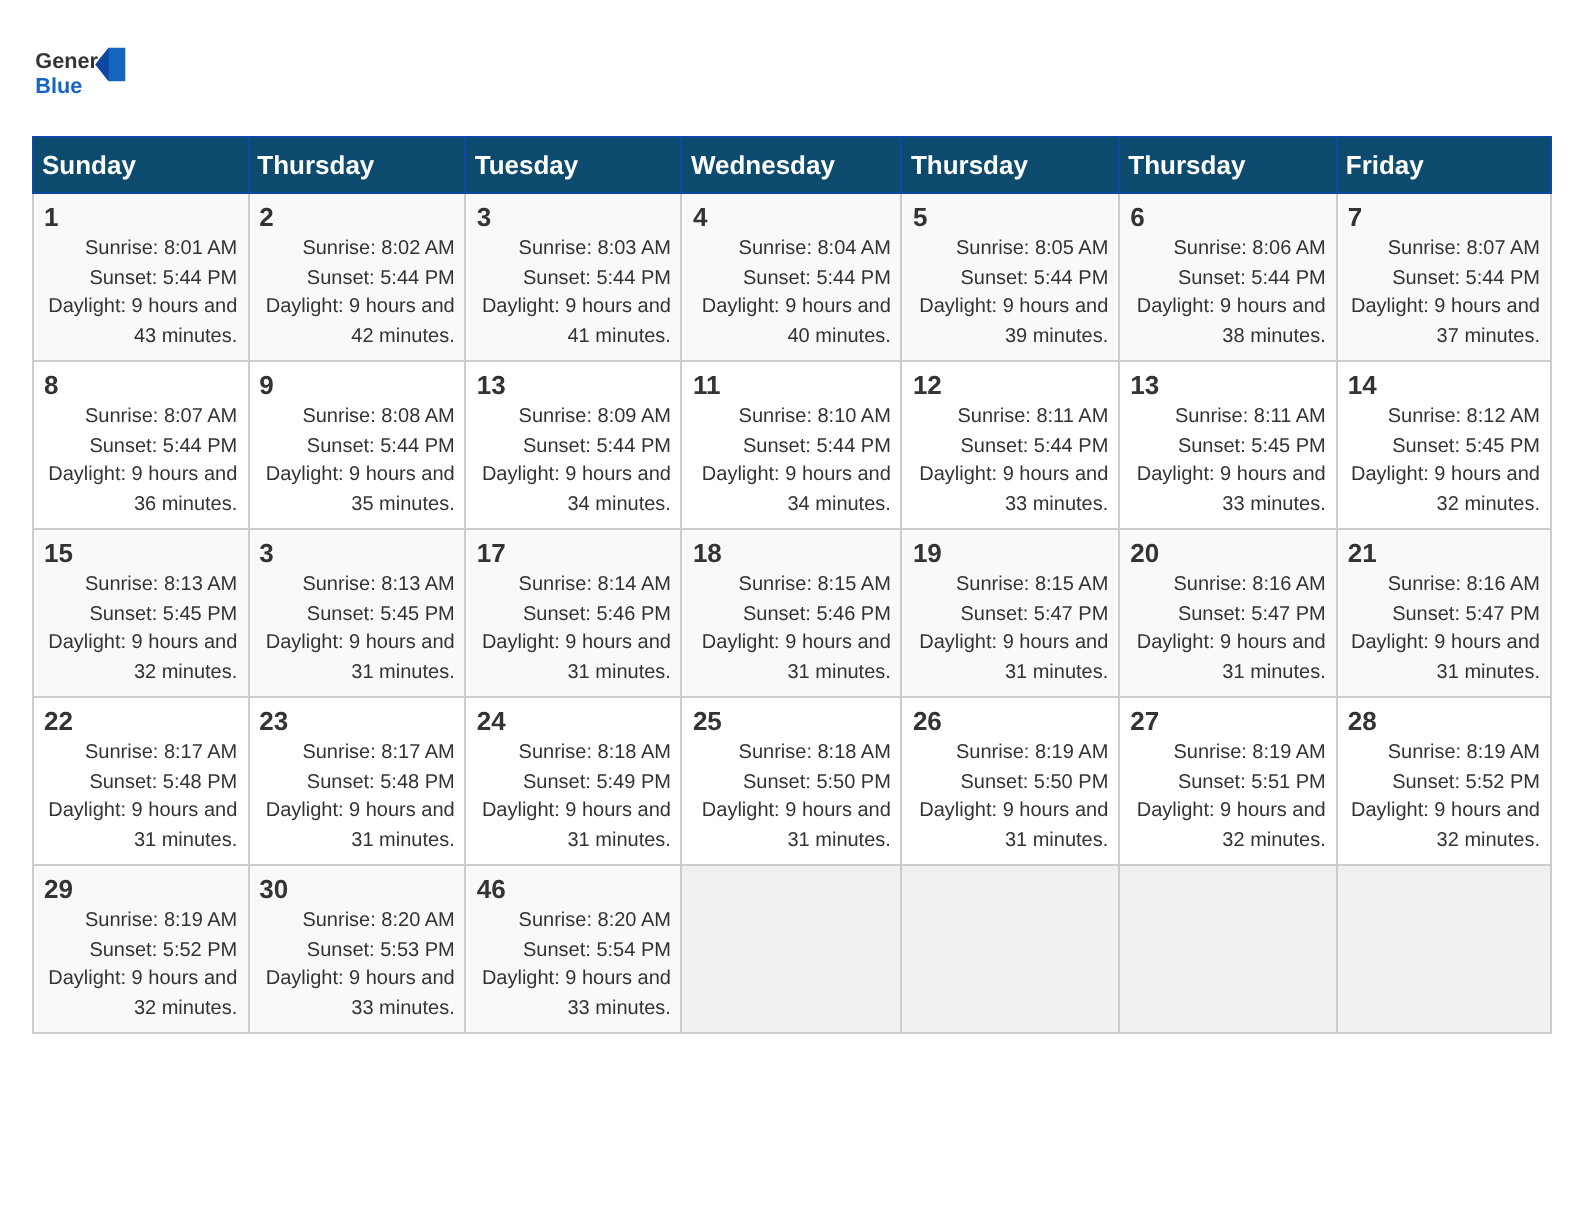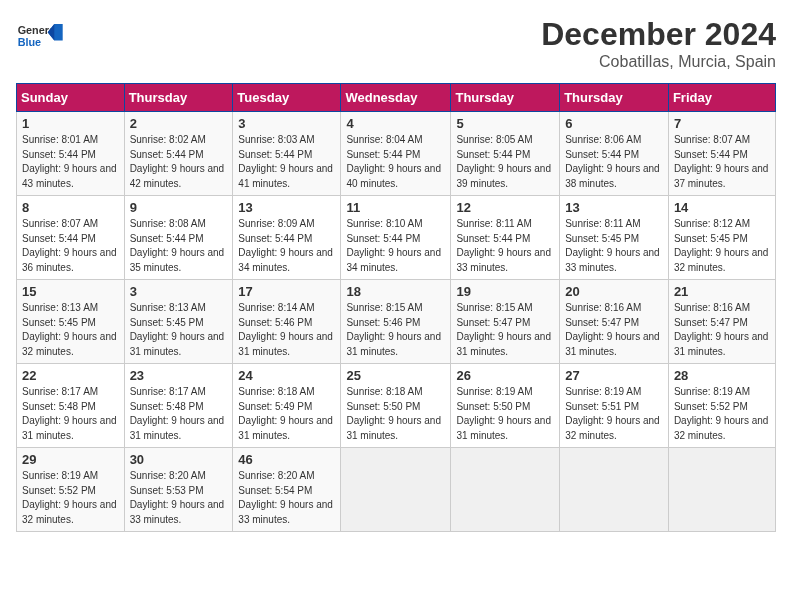--- a/index.html
+++ b/index.html
@@ -26,21 +26,21 @@
     }
     .subtitle {
       font-size: 16px;
       color: #555;
     }
     .calendar {
       width: 100%;
       border-collapse: collapse;
     }
     .calendar th {
-      background-color: #be185d;
+      background-color: #0c4a6e;
       color: #fff;
       font-size: 13px;
       font-weight: bold;
       padding: 6px 4px;
       text-align: left;
       border: 1px solid #0d47a1;
     }
     .calendar td {
       border: 1px solid #ccc;
       vertical-align: top;
@@ -61,20 +61,21 @@
       font-size: 13px;
       font-weight: bold;
       color: #333;
       display: block;
       margin-bottom: 2px;
     }
     .day-info {
       font-size: 10px;
       color: #333;
       line-height: 1.45;
+      text-align: right;
     }
     .empty-cell {
       background: #f0f0f0 !important;
     }
     .logo-wrapper {
       display: flex;
       align-items: center;
       gap: 4px;
     }
     .logo-svg { width: 50px; height: 40px; }
@@ -85,24 +86,20 @@
 <div class="header">
   <div class="logo-wrapper">
     <svg class="logo-svg" viewBox="0 0 60 45">
 
       <text x="2" y="20" font-family="Arial" font-weight="bold" font-size="13" fill="#333">General</text>
       <text x="2" y="35" font-family="Arial" font-weight="bold" font-size="13" fill="#1565C0">Blue</text>
 
       <polygon points="46,8 56,8 56,28 46,28 38,18" fill="#1565C0"></polygon>
       <polygon points="38,18 46,8 46,28" fill="#0d47a1"></polygon>
     </svg>
-  </div>
-  <div class="title-block">
-    <div class="main-title">December 2024</div>
-    <div class="subtitle">Cobatillas, Murcia, Spain</div>
   </div>
 </div>
 
 <table class="calendar">
   <thead>
     <tr id="weekday-header">
         <th>Sunday</th>
         <th>Thursday</th>
         <th>Tuesday</th>
         <th>Wednesday</th>

